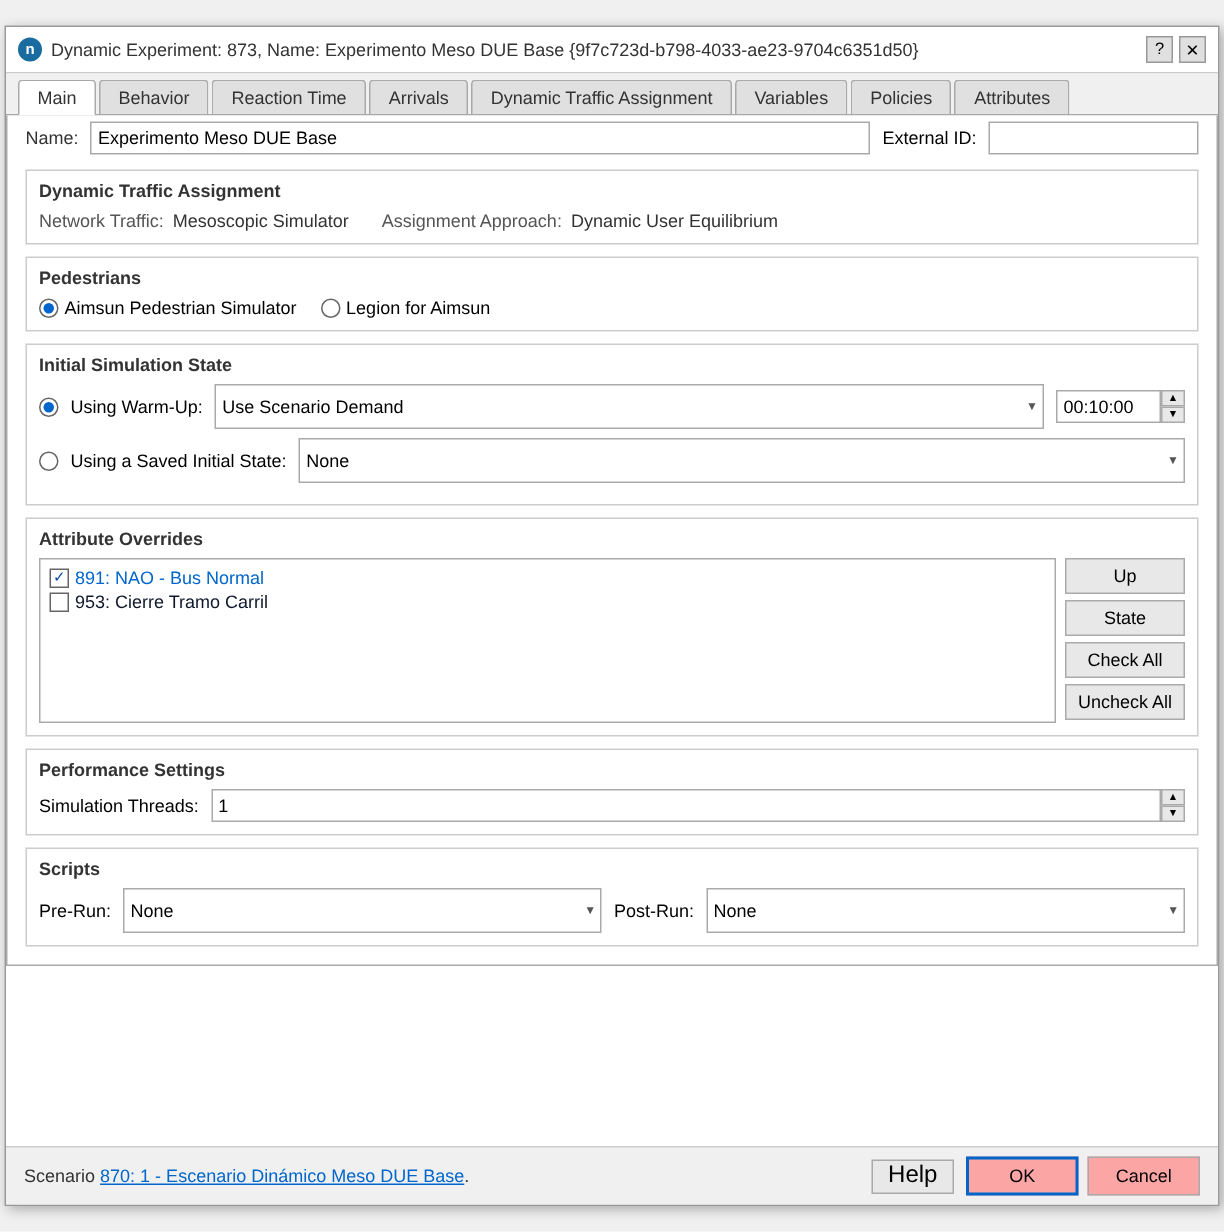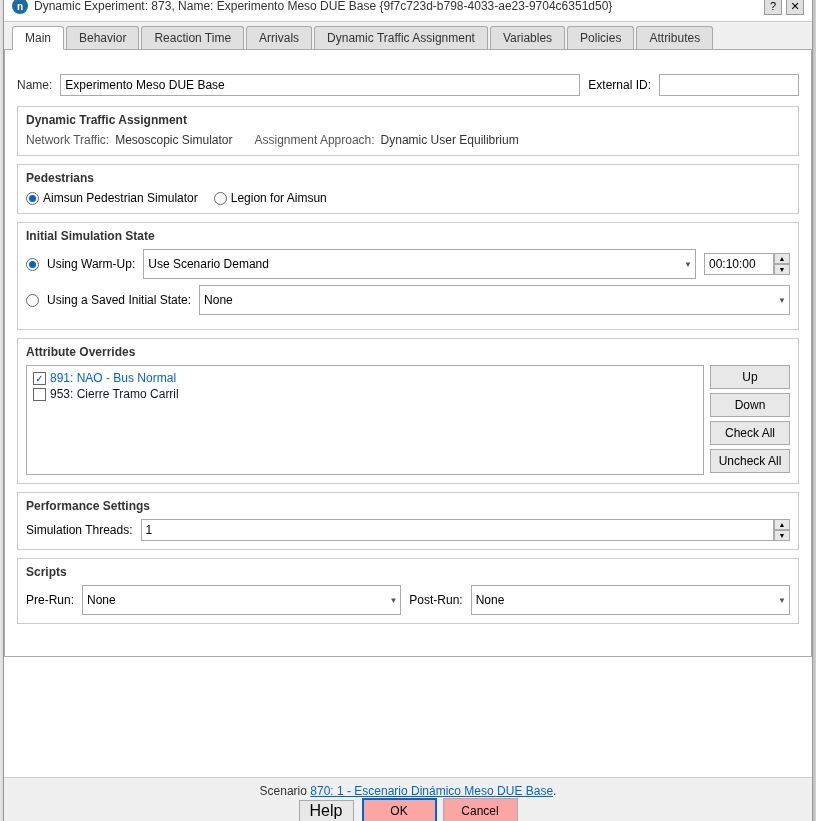--- a/index.html
+++ b/index.html
@@ -81,21 +81,21 @@
       border-radius: 3px 3px 0 0;
     }
     .tab.active {
       background: #fff;
       border-bottom: 1px solid #fff;
       margin-bottom: -1px;
       z-index: 1;
     }
     .content {
       background: #fff;
-      padding: 24px 12px;
+      padding: 4px 12px;
       border: 1px solid #aaa;
       border-top: none;
     }
     .name-row {
       display: flex;
       align-items: center;
       gap: 8px;
       margin-bottom: 10px;
     }
     .name-label {
@@ -276,21 +276,20 @@
       gap: 8px;
     }
     .scripts-label { font-size: 12px; white-space: nowrap; }
     .bottom-bar {
       display: flex;
       align-items: center;
       justify-content: space-between;
       padding: 6px 12px;
       border-top: 1px solid #ccc;
       background: #f0f0f0;
-      flex-direction: column;
     }
     .scenario-link {
       font-size: 12px;
       color: #333;
     }
     .scenario-link a {
       color: #0066cc;
       text-decoration: underline;
       cursor: pointer;
     }
@@ -456,21 +455,21 @@
             <div class="checkbox-checked">✓</div>
             <span class="checked-item">891: NAO - Bus Normal</span>
           </div>
           <div class="attr-item">
             <div class="checkbox-unchecked"></div>
             <span class="unchecked-item">953: Cierre Tramo Carril</span>
           </div>
         </div>
         <div class="attr-buttons">
           <button class="action-btn">Up</button>
-          <button class="action-btn">Down</button>
+          <button class="action-btn">State</button>
           <button class="action-btn">Check All</button>
           <button class="action-btn">Uncheck All</button>
         </div>
       </div>
     </div>
 
     <div class="section-group">
       <div class="section-title">Performance Settings</div>
       <div class="perf-row">
         <span class="perf-label">Simulation Threads:</span>

